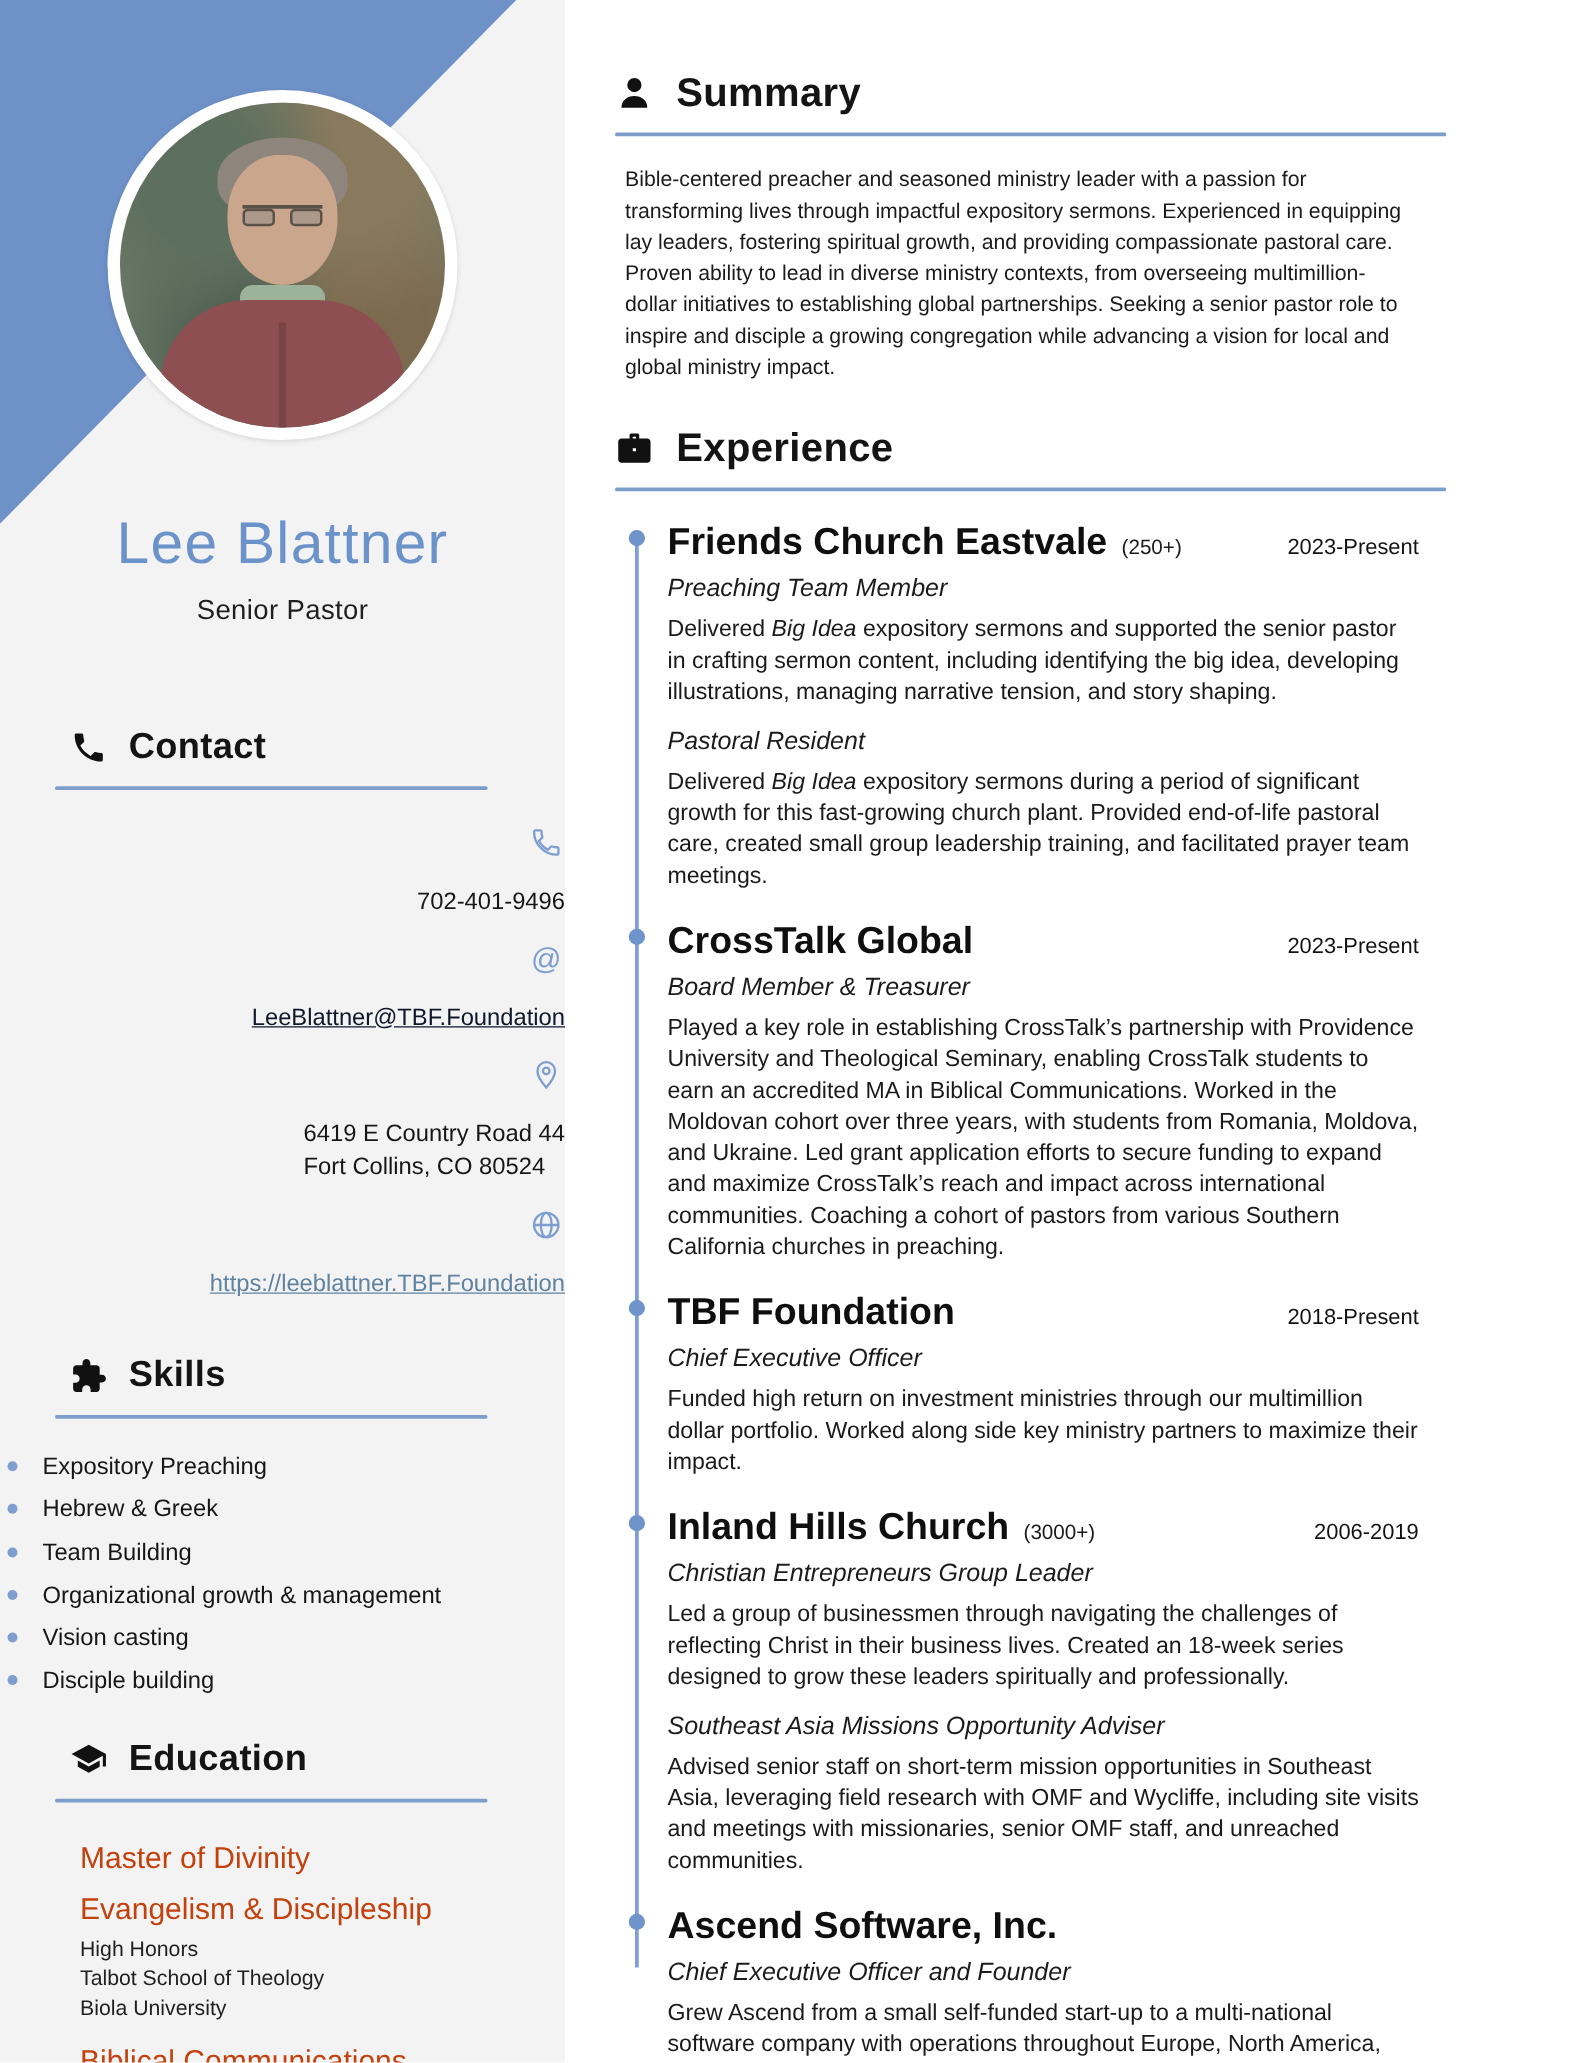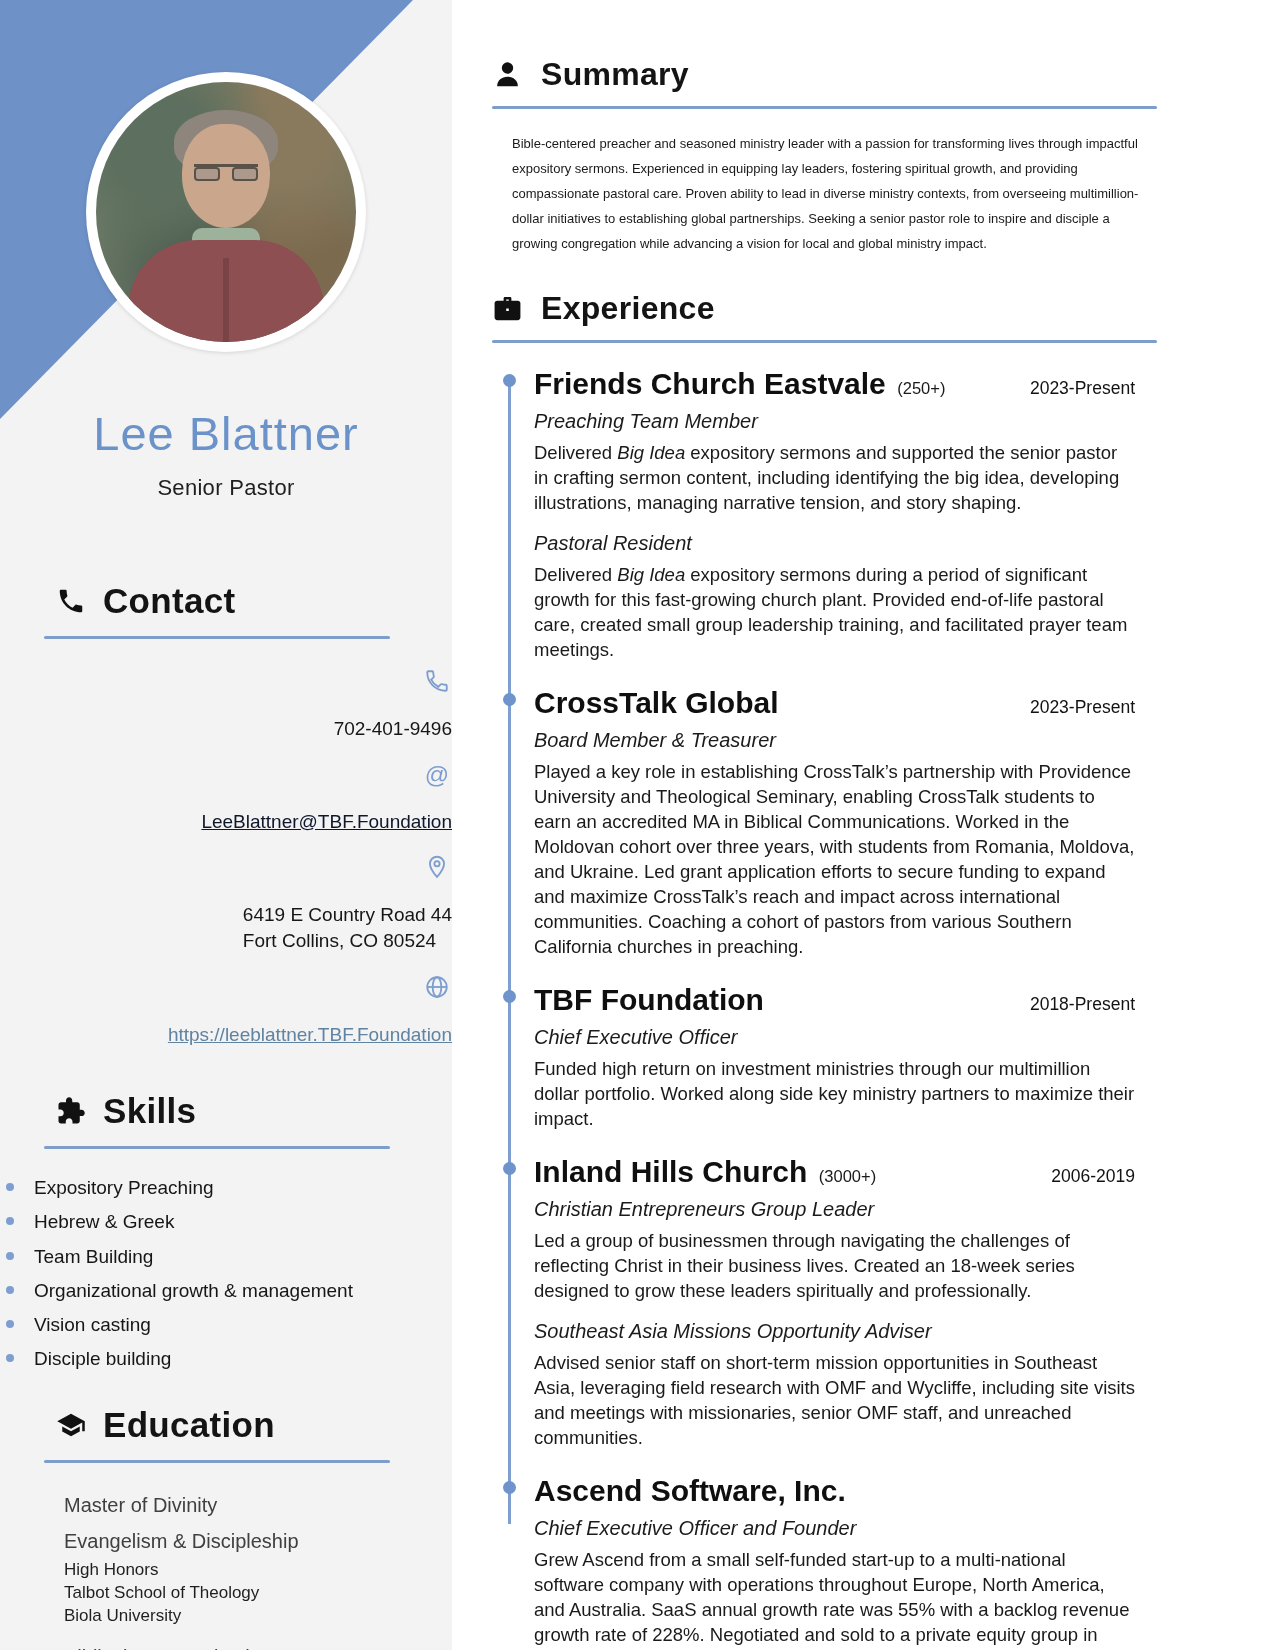--- a/index.html
+++ b/index.html
@@ -36,49 +36,49 @@
   .photo .zip { position:absolute; left:127px; top:176px; width:6px; height:92px; background:#7a4447; }
 
   .name { margin-top:54px; text-align:center; font-size:47px; font-weight:400;
           color:#6b93c9; letter-spacing:1px; }
   .role-title { margin-top:14px; text-align:center; font-size:22px; font-weight:500; color:#1f1f1f; letter-spacing:.3px; }
 
   .side-section { margin-top:80px; }
   .side-section.tight { margin-top:44px; }
   .side-section.tighter { margin-top:32px; }
   .side-head { display:flex; align-items:center; gap:17px; padding-left:56px;
-               font-size:35px; font-weight:600; color:#141414; letter-spacing:.3px; }
+               font-size:29px; font-weight:600; color:#141414; letter-spacing:.3px; }
   .side-head svg { width:30px; height:30px; flex:none; }
   .side-rule { height:3px; background:#7d9dcb; margin:15px 62px 0 44px; border-radius:2px; }
 
   .contact-list { margin-top:28px; }
   .c-row { display:flex; align-items:flex-end; gap:22px; padding-left:62px; margin-bottom:19px;
            font-size:19px; color:#161616; line-height:1.35;flex-direction:column; }
   .c-icon { color:#7d9ecf; width:30px; flex:none; display:flex; justify-content:center; margin-top:1px; }
   .c-icon svg { width:26px; height:26px; }
   .c-icon.at { font-size:24px; font-weight:400; color:#7d9ecf; line-height:1; margin-top:2px; }
   a.c-link { color:#0f172a; text-decoration:underline; cursor:pointer; }
   a.c-link.web { color:#5f83a0; }
 
   .skill-list { margin-top:26px; padding-right:48px; }
   .skill-item { position:relative; padding-left:34px; margin-bottom:8px; font-size:19px; color:#161616; line-height:1.38; }
   .skill-item::before { content:""; position:absolute; left:6px; top:8px; width:8px; height:8px; border-radius:50%; background:#7d9ecf; }
 
   .edu-list { margin-top:28px; padding-left:64px; padding-right:44px; }
-  .edu-degree { font-size:20px; font-weight:500; color:#404040; margin:0 0 3px; line-height:1.4; }
+  .edu-degree { font-size:24px; font-weight:500; color:#c2410c; margin:0 0 3px; line-height:1.4; }
   .edu-entry { margin-bottom:15px; }
   .edu-entry.first { margin-bottom:8px; }
   .edu-detail { font-size:17px; color:#1f1f1f; line-height:1.38; }
 
   
   .main { flex:1; padding:56px 118px 0 40px; }
   .main-head { display:flex; align-items:center; gap:18px; font-size:32px; font-weight:600; color:#141414; letter-spacing:.3px; }
   .main-head svg { width:31px; height:31px; flex:none; }
   .main-rule { height:3px; background:#7d9dcb; margin-top:13px; border-radius:2px; }
-  .summary-body { margin:22px 0 0 20px; font-size:13px; line-height:25px; color:#1a1a1a; max-width:628px; }
+  .summary-body { margin:22px 0 0 8px; font-size:17px; line-height:25px; color:#1a1a1a; max-width:628px; }
 
   .xp-section { margin-top:34px; }
   .xp-list { position:relative; margin-top:24px; }
   .xp-line { position:absolute; left:16px; top:12px; bottom:148px; width:3px; background:#7f9fd0; }
   .xp-entry { position:relative; padding-left:42px; margin-bottom:24px; }
   .xp-dot { position:absolute; left:11px; top:7px; width:13px; height:13px; border-radius:50%; background:#6f94cb; }
   .xp-head { display:flex; justify-content:space-between; align-items:baseline; padding-right:22px; }
   .xp-company { font-size:30px; font-weight:600; color:#0f0f0f; }
   .xp-suffix { font-size:16.5px; font-weight:400; color:#1a1a1a; margin-left:7px; }
   .xp-dates { font-size:17.5px; color:#121212; flex:none; }

